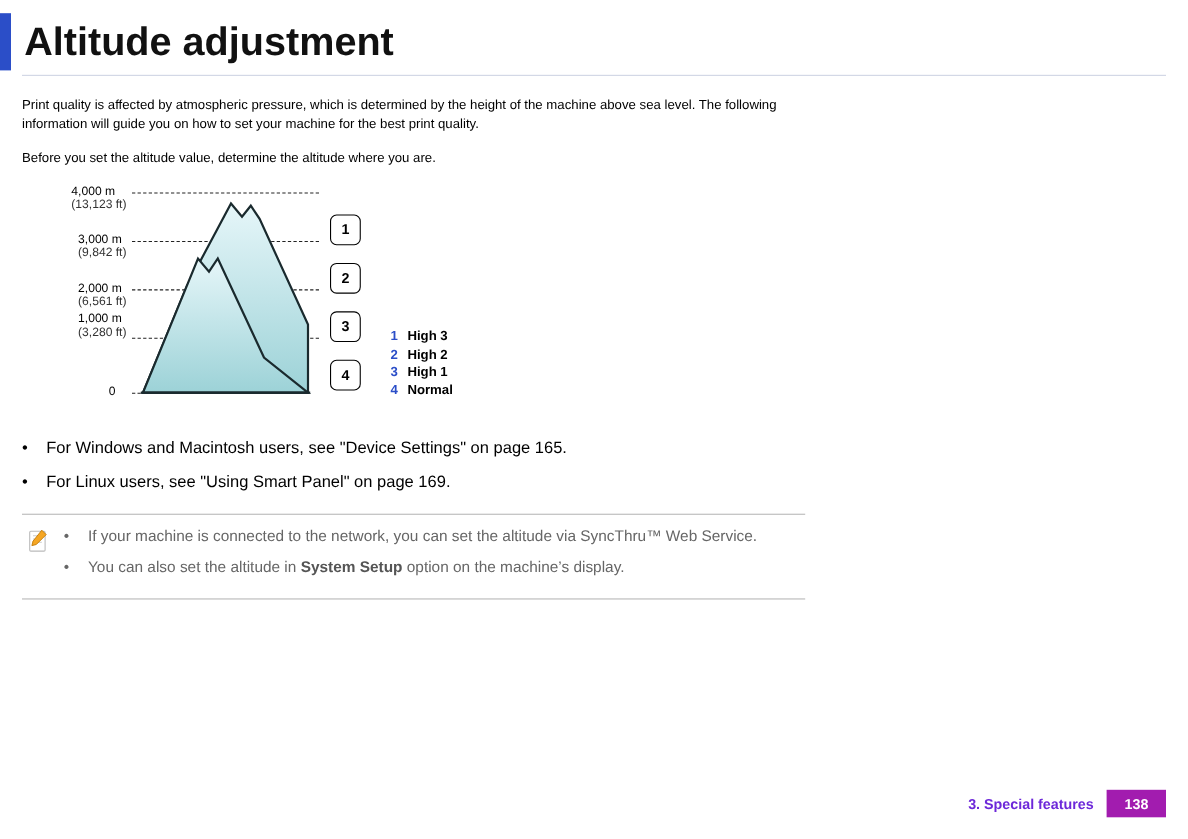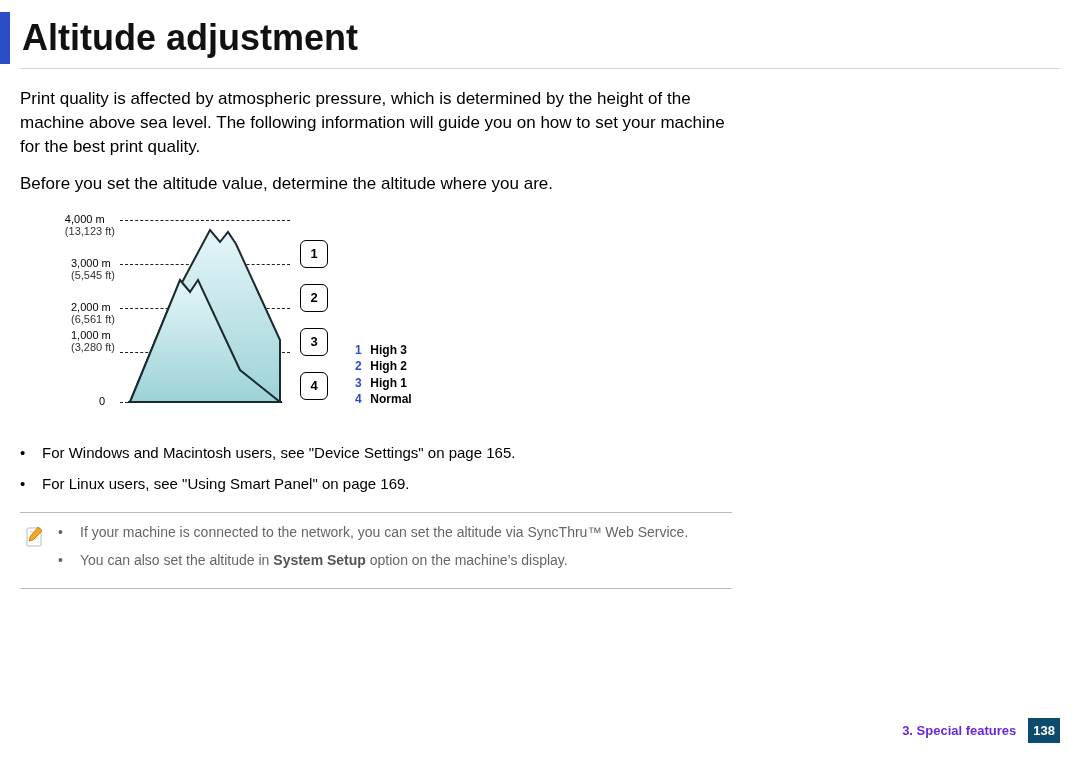--- a/index.html
+++ b/index.html
@@ -34,21 +34,21 @@
   .rule {
     border: none;
     border-top: 1px solid #cfd4e4;
     margin: 4px 20px 18px 20px;
   }
   .content {
     padding: 0 20px;
     width: 720px;
   }
   .para {
-    font-size: 17px;
+    font-size: 12px;
     line-height: 1.4;
     margin: 0 0 14px 0;
   }
   
   .diagram {
     position: relative;
     width: 430px;
     height: 220px;
     margin: 10px 0 12px 0;
     font-size: 11px;
@@ -141,24 +141,24 @@
     right: 20px;
     bottom: 20px;
     display: flex;
     align-items: center;
     gap: 12px;
     font-size: 13px;
   }
   .footer-section { color: #6d28d9; font-weight: 700; }
   .page-num {
     display: inline-block;
-    background: #0c4a6e;
+    background: #a21caf;
     color: #fff;
     font-weight: 700;
-    padding: 5px 5px;
+    padding: 5px 16px;
   }
 </style>
 </head>
 <body>
 
 <div class="title-row">
   <div class="title-bar"></div>
   <h1 class="page-title">Altitude adjustment</h1>
 </div>
 <hr class="rule">
@@ -168,21 +168,21 @@
   <p class="para">Before you set the altitude value, determine the altitude where you are.</p>
 
   <div class="diagram">
 
     <div class="ylabel yl0">
       <span>4,000 m</span><br>
       <span class="ft">(13,123 ft)</span>
     </div>
     <div class="ylabel yl1">
       <span>3,000 m</span><br>
-      <span class="ft">(5,545 ft)</span>
+      <span class="ft">(9,842 ft)</span>
     </div>
     <div class="ylabel yl2">
       <span>2,000 m</span><br>
       <span class="ft">(6,561 ft)</span>
     </div>
     <div class="ylabel yl3">
       <span>1,000 m</span><br>
       <span class="ft">(3,280 ft)</span>
     </div>
     <div class="ylabel yl4">

